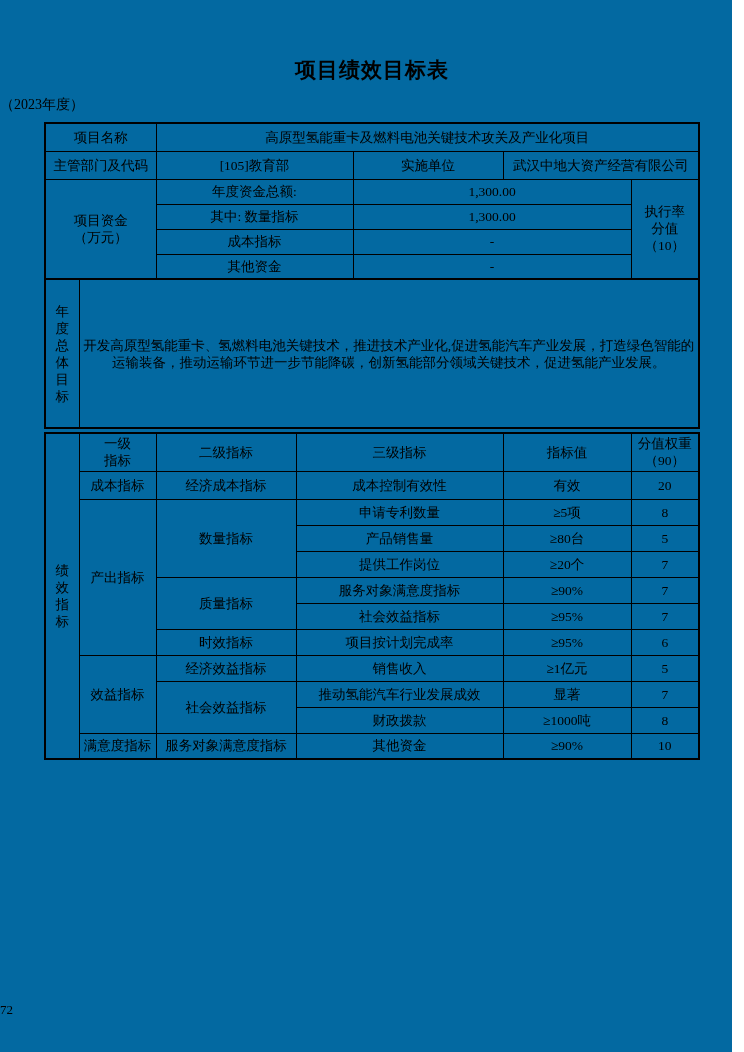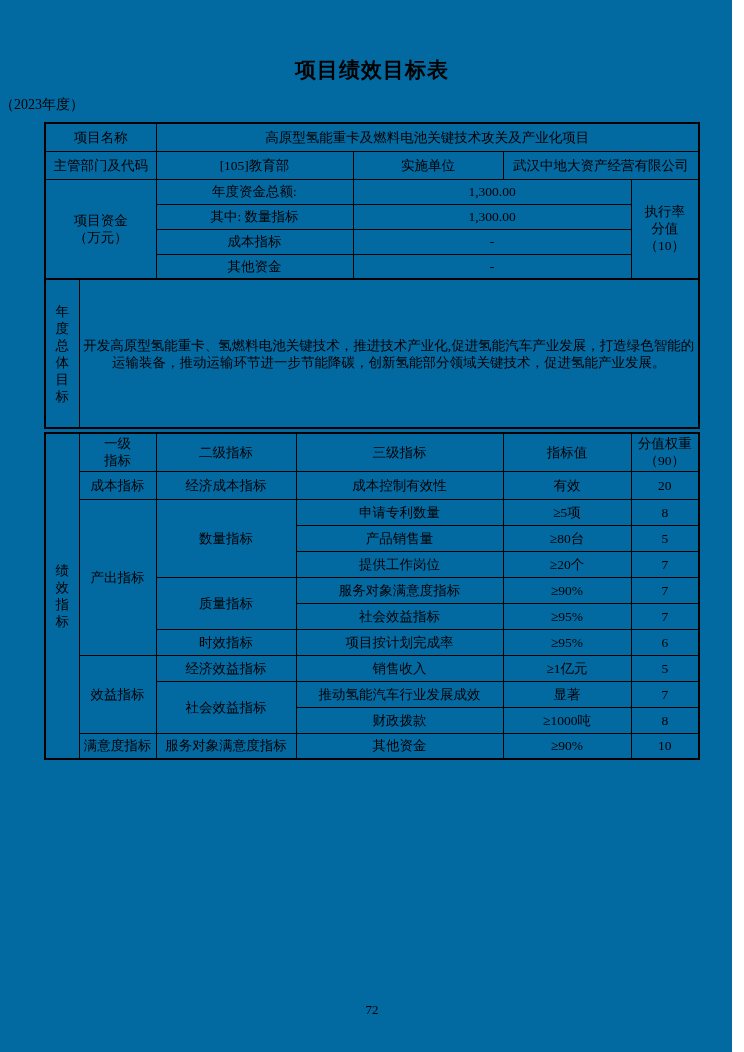--- a/index.html
+++ b/index.html
@@ -42,21 +42,21 @@
   .r38 { height: 38px; }
   .r26 { height: 26px; }
   .vpre { white-space: pre-line; line-height: 19px; }
   .fund-name-first { text-align: left; padding-left: 7px; }
   .fund-name { padding-left: 78px; }
   .fund-value { text-align: right; padding-right: 5px; }
   .goal-text { text-align: left; padding: 4px 9px; line-height: 23px; margin-top: 41px; }
   .lvl3 { text-align: left; padding-left: 5px; }
   .pagenum {
     position: absolute; top: 1002px; left: 0; width: 744px;
-    text-align: center; font-size: 13px;
+    font-size: 13px;
   }
 </style>
 </head>
 <body>
 
 <div class="page">
 
   <div class="title">项目绩效目标表</div>
   <div class="subtitle">（2023年度）</div>
 

